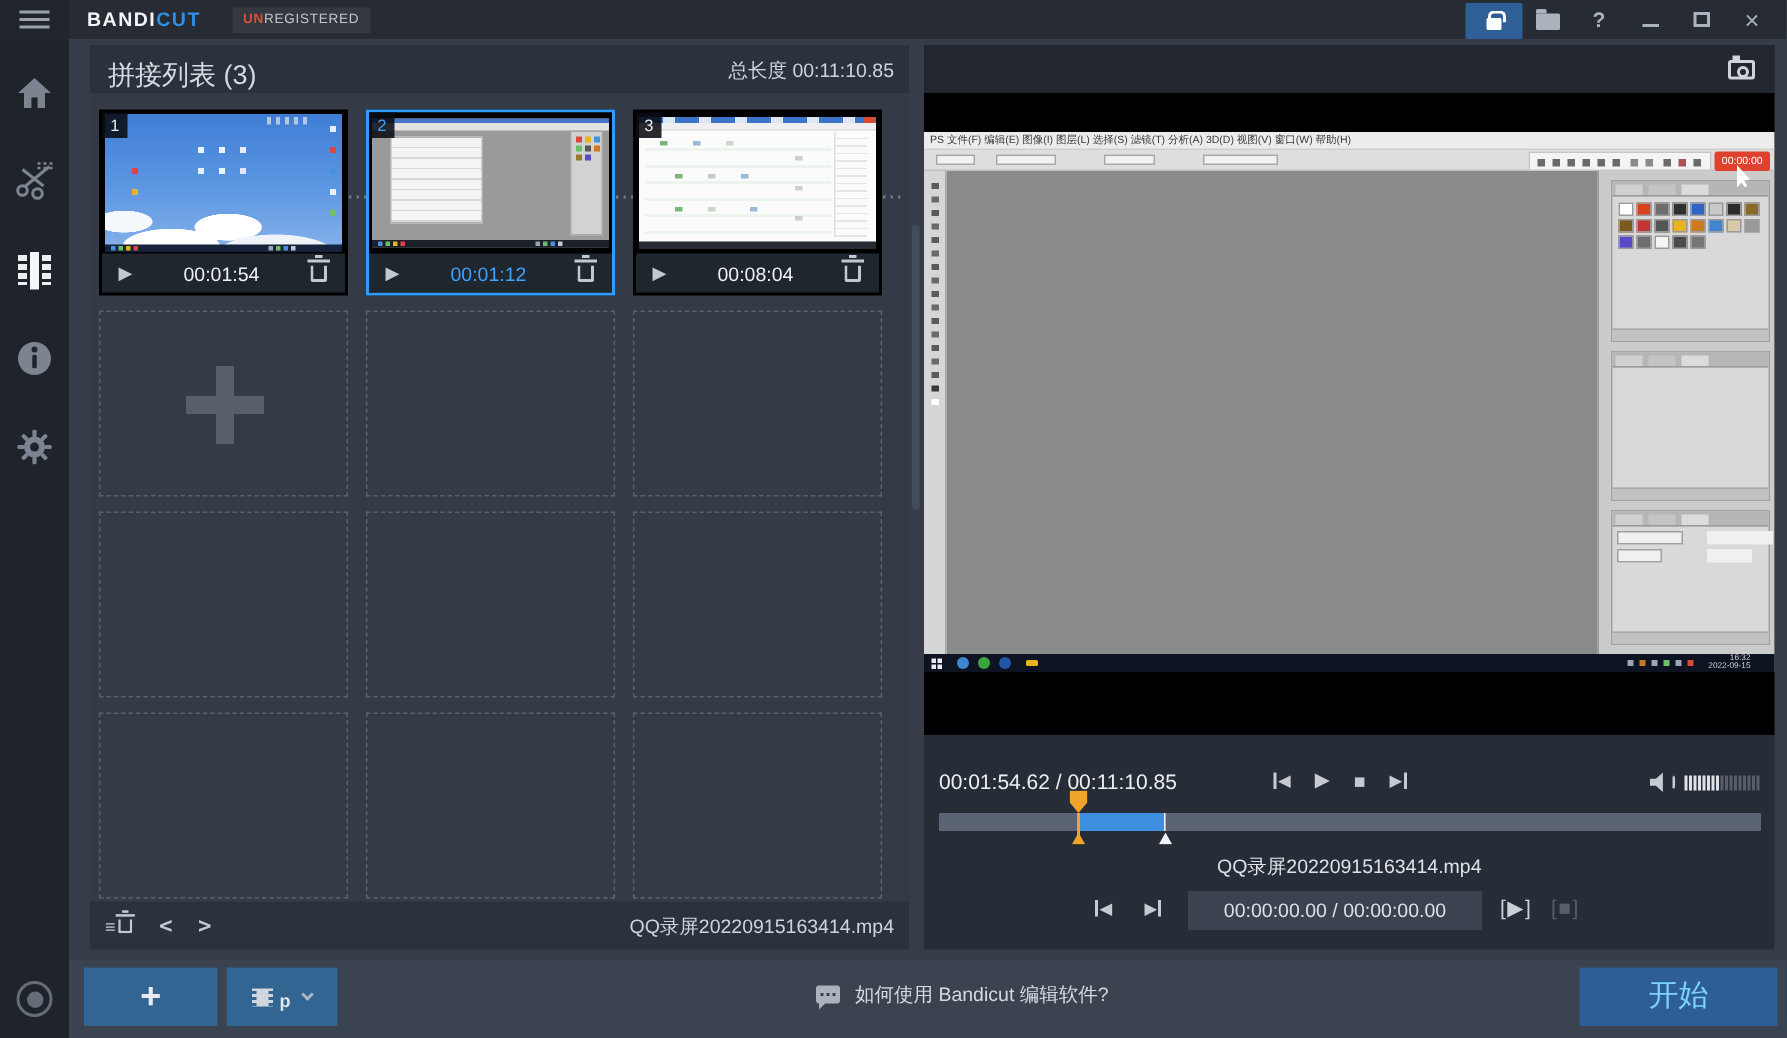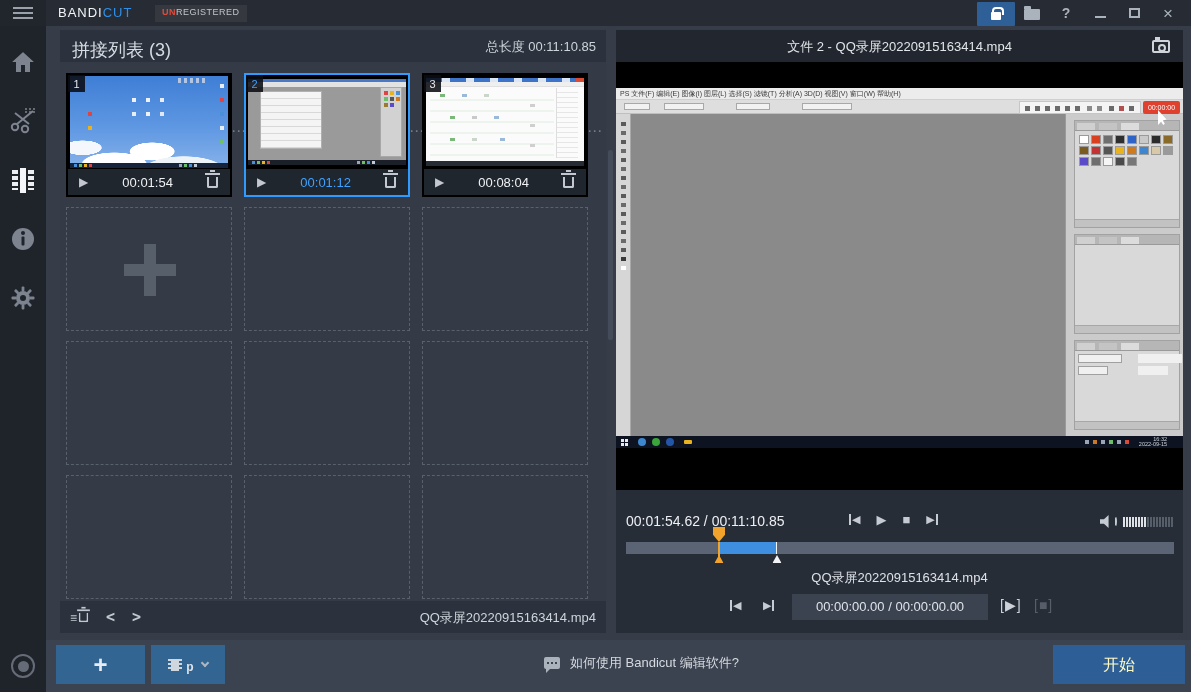--- a/index.html
+++ b/index.html
@@ -3,21 +3,21 @@
 <meta charset="utf-8">
 <style>
   * { margin:0; padding:0; box-sizing:border-box; }
   html,body { width:1191px; height:692px; background:#363c48; font-family:"Liberation Sans","DejaVu Sans",sans-serif; overflow:hidden; }
   #app { position:relative; width:1191px; height:692px; background:#363c48; }
 
   
   .titlebar { position:absolute; left:0; top:0; width:1191px; height:26px; background:#272c34; }
   .hamburger { position:absolute; left:0; top:0; width:46px; height:26px; background:#21262d; cursor:pointer; display:flex; flex-direction:column; justify-content:center; align-items:center; gap:3px; }
   .hamburger i { width:20px; height:2px; background:#9aa1ab; }
-  .logo { position:absolute; left:58px; top:5px; font-size:13px; font-weight:normal; letter-spacing:1px; }
+  .logo { position:absolute; left:58px; top:5px; font-size:13px; font-weight:bold; letter-spacing:1px; }
   .logo .p1 { color:#f2f4f7; } .logo .p2 { color:#2f8fe8; }
   .badge { position:absolute; left:155px; top:5px; height:17px; padding:2px 7px; background:#35393f; font-size:9px; letter-spacing:.5px; color:#c0c5cc; }
   .badge b { color:#e04b3c; font-weight:bold; }
   .tb-right { position:absolute; right:6px; top:0; height:26px; display:flex; align-items:center; gap:0; }
   .tb-btn { width:34px; height:26px; display:flex; align-items:center; justify-content:center; cursor:pointer; color:#aab2bc; }
   .lock-btn { width:38px; height:24px; margin-top:1px; background:#2e5f96; border-radius:1px; }
   .icon-lock { width:10px; height:8px; background:#fff; border-radius:1px; position:relative; margin-top:4px; }
   .icon-lock::before { content:""; position:absolute; left:1px; top:-5px; width:8px; height:6px; border:2px solid #fff; border-bottom:none; border-radius:4px 4px 0 0; }
   .icon-folder { width:16px; height:11px; background:#aab2bc; border-radius:1px; position:relative; margin-top:3px; }
   .icon-folder::before { content:""; position:absolute; top:-3px; left:0; width:7px; height:3px; background:#aab2bc; border-radius:1px 1px 0 0; }
@@ -194,21 +194,21 @@
   .mode-btn { position:absolute; left:105px; top:5px; width:74px; height:39px; background:#336592; border:none; cursor:pointer; display:flex; align-items:center; justify-content:center; gap:4px; color:#dfe4ea; }
   .film-sq { width:14px; height:12px; background:#cfd6de; background-image:repeating-linear-gradient(180deg,transparent 0 2px,#336592 2px 4px); background-size:3px 100%; background-repeat:repeat-y; position:relative; }
   .film-sq::after { content:""; position:absolute; right:0; top:0; bottom:0; width:3px; background-image:repeating-linear-gradient(180deg,transparent 0 2px,#336592 2px 4px); }
   .mode-p { font-size:12px; font-weight:bold; margin-top:4px; }
   .chev-down { width:6px; height:6px; border-right:2px solid #aeb6c0; border-bottom:2px solid #aeb6c0; transform:rotate(45deg); margin-left:4px; margin-top:-3px; }
   .help-link { position:absolute; left:498px; top:14px; display:flex; align-items:center; gap:10px; cursor:pointer; }
   .icon-chat { width:16px; height:12px; background:#aab2bc; border-radius:2px; position:relative; }
   .icon-chat::before { content:""; position:absolute; bottom:-4px; left:2px; border:3px solid transparent; border-top-color:#aab2bc; border-left-color:#aab2bc; }
   .icon-chat::after { content:""; position:absolute; top:5px; left:3px; width:2px; height:2px; background:#3b4250; box-shadow:4px 0 #3b4250,8px 0 #3b4250; }
   .help-text { font-size:13px; color:#d6dae0; }
-  .start-btn { position:absolute; right:6px; top:5px; width:132px; height:39px; background:#2d5f96; border:none; color:#fef9c3; font-size:16px; cursor:pointer; text-align:center; line-height:39px; }
+  .start-btn { position:absolute; right:6px; top:5px; width:132px; height:39px; background:#2d5f96; border:none; color:#7dd3fc; font-size:20px; cursor:pointer; text-align:center; line-height:39px; }
 </style>
 </head>
 <body>
 
 <div id="app">
 
   <div class="titlebar">
     <div class="hamburger">
         <i></i>
         <i></i>
@@ -386,21 +386,20 @@
       <span class="lp-filename">QQ录屏20220915163414.mp4</span>
     </div>
   </div>
 
   <div class="v-scroll">
       <div class="thumb"></div>
     </div>
 
   <div class="right-panel">
     <div class="rp-header">
-      <span class="rp-title">文件 2 - QQ录屏20220915163414.mp4</span>
       <span class="cam-btn">
           <span class="icon-cam"></span>
         </span>
     </div>
 
     <div class="video">
       <div class="shot-main">
         <div class="ps-menubar">
             <span>PS   文件(F)   编辑(E)   图像(I)   图层(L)   选择(S)   滤镜(T)   分析(A)   3D(D)   视图(V)   窗口(W)   帮助(H)</span>
           </div>

